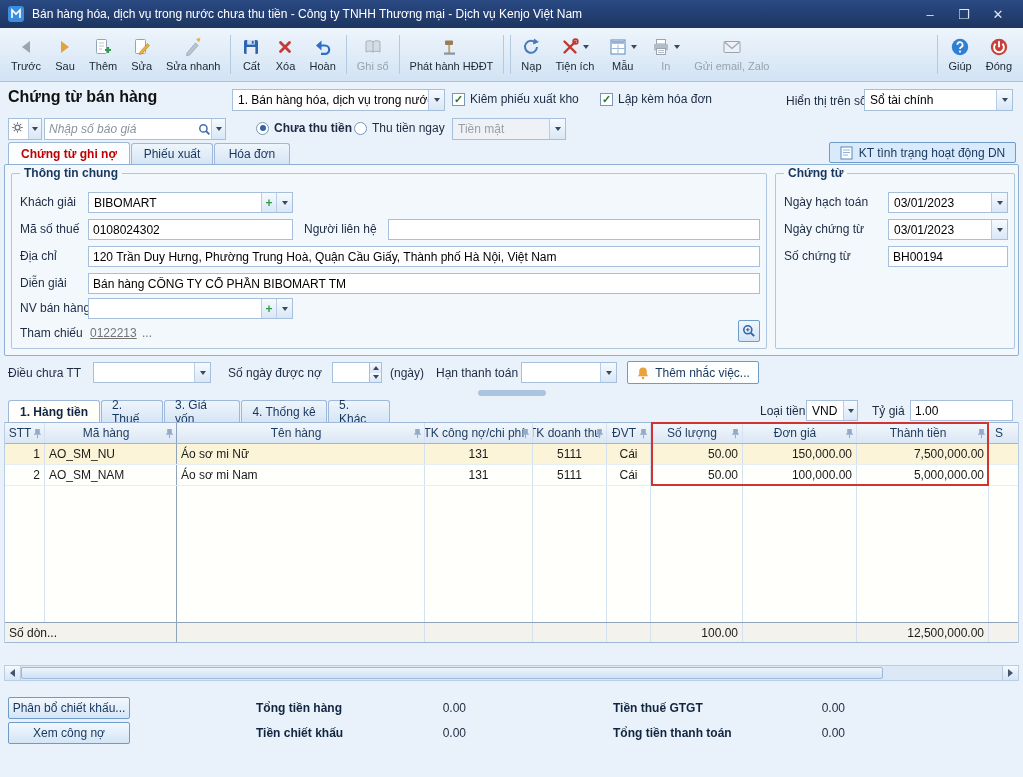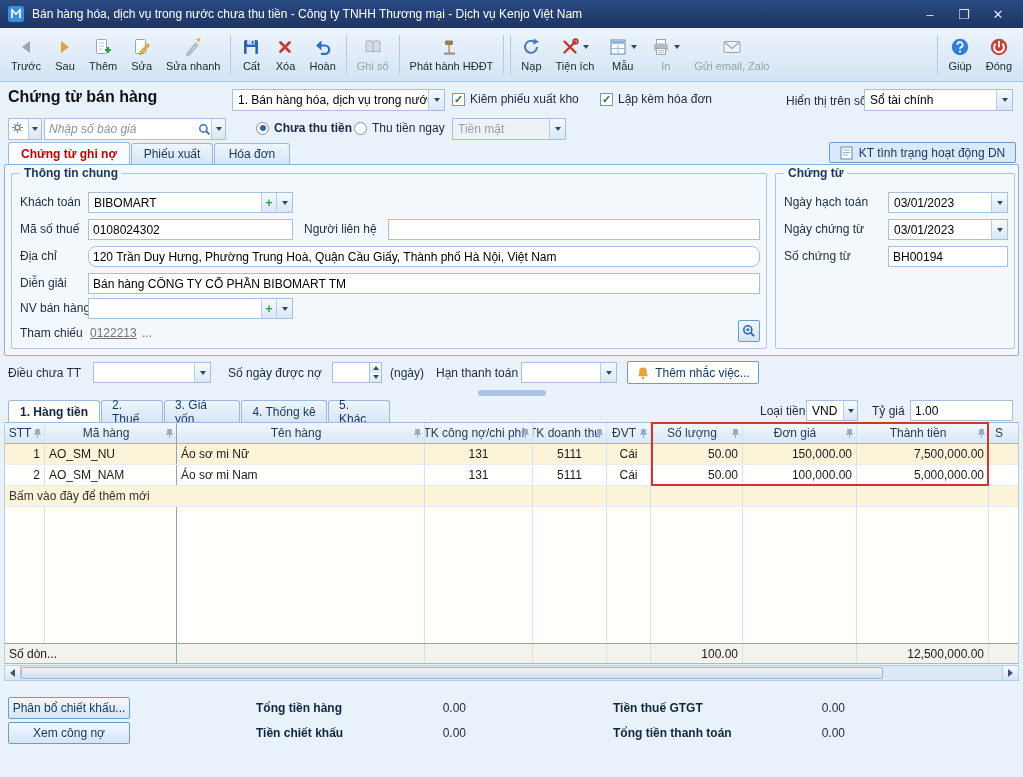--- a/index.html
+++ b/index.html
@@ -337,34 +337,34 @@
       <rect x="1" y="1" width="11" height="12" fill="#fff" stroke="#5b87b8"></rect>
       <path d="M3 4 h7 M3 6.5 h7 M3 9 h5" stroke="#8fb2da" stroke-width="1"></path>
     </svg>
   <span>KT tình trạng hoạt động DN</span>
 </div>
 
 <div class="mainpanel">
 
   <div class="group" style="left:6px;top:8px;width:756px;height:176px">
     <span class="legend">Thông tin chung</span>
-    <span class="lbl abs" style="left:8px;top:21px">Khách toán</span>
+    <span class="lbl abs" style="left:8px;top:21px">Khách giải</span>
     <div class="combo abs" style="left:76px;top:18px;width:205px;height:21px">
       <span class="txt">BIBOMART</span>
       <span class="plusglyph"></span>
       <span class="cbtn">
           <span class="caret"></span>
         </span>
     </div>
     <span class="lbl abs" style="left:8px;top:48px">Mã số thuế</span>
     <input class="inp abs" style="left: 76px; top: 45px; width: 205px;" readonly="" value="0108024302">
     <span class="lbl abs" style="left:292px;top:48px">Người liên hệ</span>
     <input class="inp abs" style="left: 376px; top: 45px; width: 372px;" readonly="" value="">
     <span class="lbl abs" style="left:8px;top:75px">Địa chỉ</span>
-    <input class="inp abs" style="left: 76px; top: 72px; width: 672px; border-radius: 8px;" readonly="" value="120 Trần Duy Hưng, Phường Trung Hoà, Quận Cầu Giấy, Thành phố Hà Nội, Việt Nam">
+    <input class="inp abs" style="left: 76px; top: 72px; width: 672px;" readonly="" value="120 Trần Duy Hưng, Phường Trung Hoà, Quận Cầu Giấy, Thành phố Hà Nội, Việt Nam">
     <span class="lbl abs" style="left:8px;top:102px">Diễn giải</span>
     <input class="inp abs" style="left: 76px; top: 99px; width: 672px;" readonly="" value="Bán hàng CÔNG TY CỔ PHẦN BIBOMART TM">
     <span class="lbl abs" style="left:8px;top:127px">NV bán hàng</span>
     <div class="combo abs" style="left:76px;top:124px;width:205px;height:21px">
       <span class="txt"></span>
       <span class="plusglyph"></span>
       <span class="cbtn">
           <span class="caret"></span>
         </span>
     </div>
@@ -535,30 +535,20 @@
     <div class="g-cell w1 fz">AO_SM_NAM</div>
     <div class="g-cell w2">Áo sơ mi Nam</div>
     <div class="g-cell w3 ctr">131</div>
     <div class="g-cell w4 ctr">5111</div>
     <div class="g-cell w5 ctr">Cái</div>
     <div class="g-cell w6 num">50.00</div>
     <div class="g-cell w7 num">100,000.00</div>
     <div class="g-cell w8 num">5,000,000.00</div>
     <div class="g-cell w9"></div>
   </div>
-  <div class="g-row data r-odd">
-    <div class="g-cell wadd" style="color:#333">Bấm vào đây để thêm mới</div>
-    <div class="g-cell w3"></div>
-    <div class="g-cell w4"></div>
-    <div class="g-cell w5"></div>
-    <div class="g-cell w6"></div>
-    <div class="g-cell w7"></div>
-    <div class="g-cell w8"></div>
-    <div class="g-cell w9"></div>
-  </div>
   <div class="g-fill">
     <div class="g-cell w0"></div>
     <div class="g-cell w1 fz"></div>
     <div class="g-cell w2"></div>
     <div class="g-cell w3"></div>
     <div class="g-cell w4"></div>
     <div class="g-cell w5"></div>
     <div class="g-cell w6"></div>
     <div class="g-cell w7"></div>
     <div class="g-cell w8"></div>

